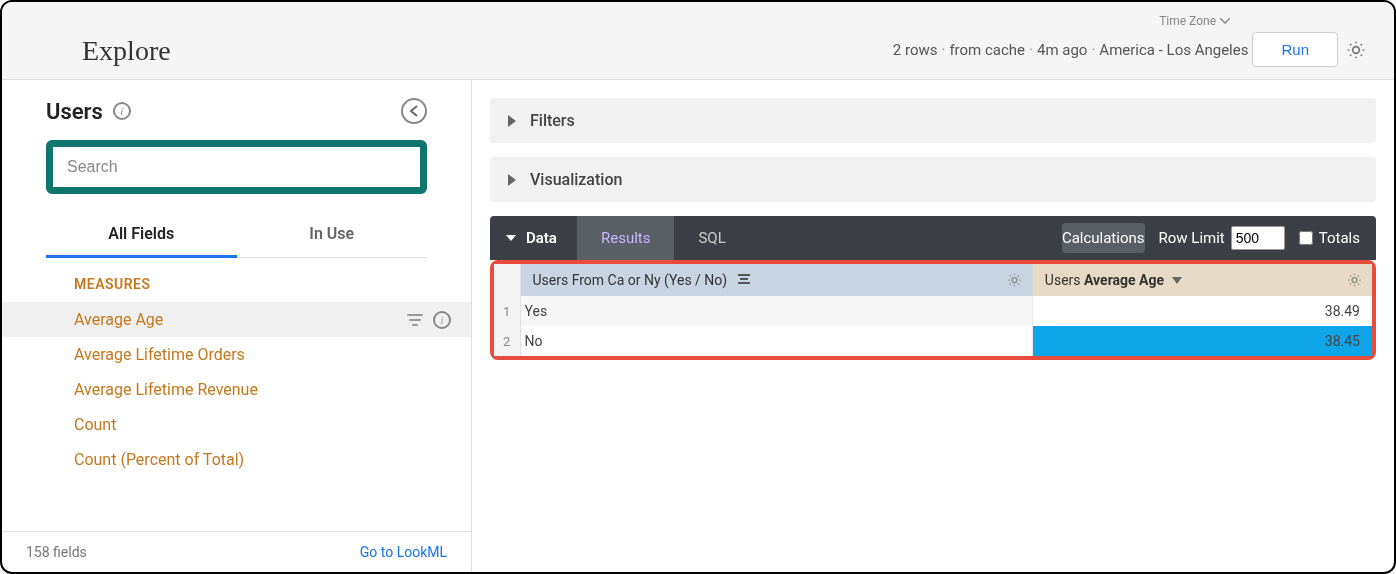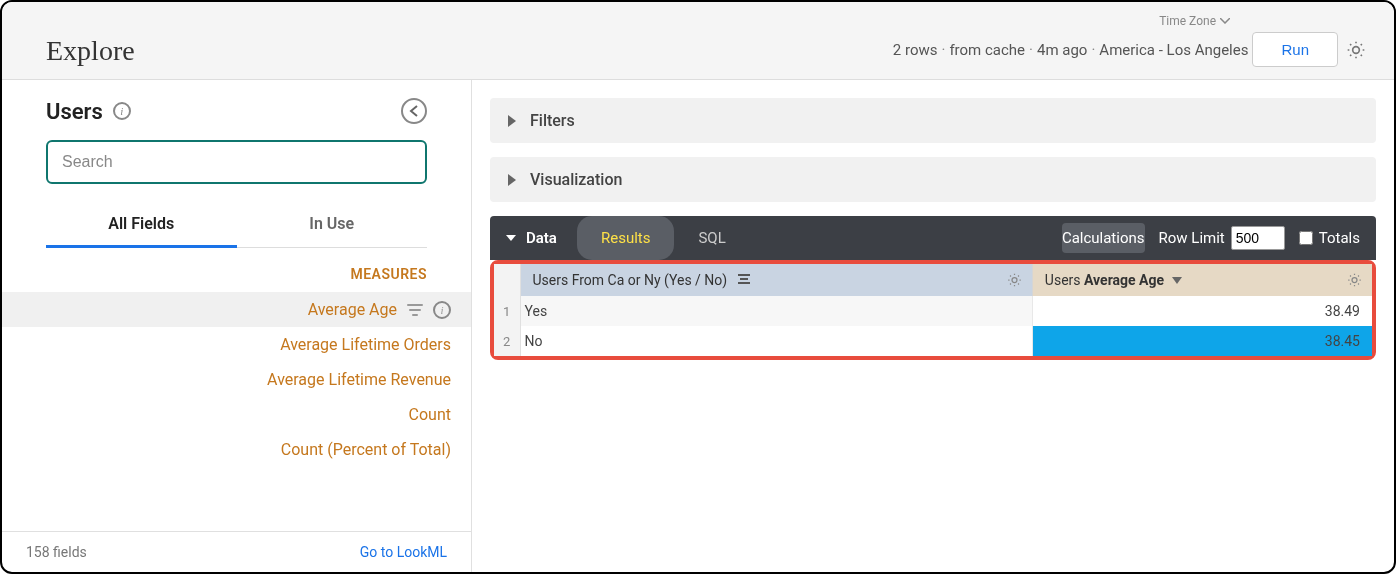--- a/index.html
+++ b/index.html
@@ -1,67 +1,67 @@
 <!DOCTYPE html>
 <html><head>
   <meta charset="utf-8">
   <style>
     * { margin: 0; padding: 0; box-sizing: border-box; }
     body { font-family: -apple-system, BlinkMacSystemFont, 'Segoe UI', Roboto, Helvetica, Arial, sans-serif; background: #fff; color: #333; }
     .app { width: 1396px; height: 574px; border: 2px solid #000; border-radius: 12px; overflow: hidden; background: #fff; display: flex; flex-direction: column; }
 
     
     .header { background: #f5f5f5; border-bottom: 1px solid #ddd; padding: 12px 24px 12px 44px; display: flex; align-items: flex-end; }
-    .explore-title { font-size: 28px; font-weight: 400; color: #333; font-family: Georgia, 'Times New Roman', serif; flex: 1; }
+    .explore-title { font-size: 28px; font-weight: 400; color: #333; font-family: Georgia, 'Times New Roman', serif; flex: 1; margin-left: 36px; }
     .header-right { display: flex; flex-direction: column; align-items: flex-end; gap: 4px; }
     .timezone-label { font-size: 12px; color: #888; display: flex; align-items: center; gap: 4px; margin-right: 140px; }
     .header-status-row { display: flex; align-items: center; gap: 4px; }
     .status-text { font-size: 15px; color: #555; }
     .status-dot { color: #888; font-size: 15px; }
     .run-button { background: #fff; border: 1px solid #ccc; color: #1a73e8; font-size: 15px; padding: 8px 28px; border-radius: 4px; cursor: pointer; }
     .gear-btn { background: none; border: none; cursor: pointer; padding: 4px; color: #777; }
 
     
     .body { flex: 1; display: flex; min-height: 0; }
 
     
     .sidebar { width: 470px; border-right: 1px solid #e0e0e0; display: flex; flex-direction: column; }
     .sidebar-header { padding: 18px 44px 0 44px; }
     .users-row { display: flex; align-items: center; justify-content: space-between; margin-bottom: 16px; }
     .users-title { font-size: 22px; font-weight: 600; color: #222; display: flex; align-items: center; gap: 10px; }
     .info-circle { width: 18px; height: 18px; border: 2px solid #888; border-radius: 50%; display: inline-flex; align-items: center; justify-content: center; font-size: 11px; color: #888; font-style: italic; font-family: serif; font-weight: normal; }
     .collapse-btn { width: 26px; height: 26px; border: 2px solid #888; border-radius: 50%; display: flex; align-items: center; justify-content: center; cursor: pointer; }
-    .search-input { width: 100%; border: 2px solid #0f766e; border-radius: 6px; padding: 11px 14px; font-size: 16px; color: #333; }
+    .search-input { width: 100%; border: 7px solid #0f766e; border-radius: 6px; padding: 11px 14px; font-size: 16px; color: #333; }
     .search-input::placeholder { color: #888; }
 
     .tabs { display: flex; margin-top: 18px; }
     .tab { flex: 1; text-align: center; padding: 12px 0; font-size: 16px; font-weight: 600; color: #666; cursor: pointer; border-bottom: 1px solid #ddd; }
     .tab.active { color: #222; border-bottom: 3px solid #1a73e8; }
 
-    .fields-list { flex: 1; padding: 18px 0 0 0; overflow-y: auto; text-align: right; }
+    .fields-list { flex: 1; padding: 18px 0 0 0; overflow-y: auto; }
     .section-label { color: #c5781e; font-size: 14px; font-weight: 600; letter-spacing: 0.5px; padding: 0 44px 10px 72px; }
     .field-item { display: flex; align-items: center; padding: 8px 20px 8px 72px; font-size: 16px; color: #c5781e; cursor: pointer; }
     .field-item.selected { background: #f0f0f0; }
     .field-item-label { flex: 1; }
     .field-action { color: #999; margin-left: 10px; }
 
     .sidebar-footer { border-top: 1px solid #e0e0e0; padding: 12px 24px; display: flex; justify-content: space-between; font-size: 14px; }
     .fields-count { color: #777; }
     .go-lookml { color: #1a73e8; cursor: pointer; }
 
     
     .main { flex: 1; padding: 18px 18px 0 18px; display: flex; flex-direction: column; gap: 14px; }
     .section-bar { background: #f1f1f1; border-radius: 4px; padding: 13px 18px; display: flex; align-items: center; gap: 14px; font-size: 16px; font-weight: 500; color: #444; cursor: pointer; }
     .caret-right { width: 0; height: 0; border-top: 6px solid transparent; border-bottom: 6px solid transparent; border-left: 8px solid #666; }
     .caret-down-sm { width: 0; height: 0; border-left: 5px solid transparent; border-right: 5px solid transparent; border-top: 6px solid #fff; }
 
     .data-bar { background: #3c3f45; border-radius: 4px 4px 0 0; display: flex; align-items: center; padding: 0 16px; height: 44px; color: #fff; font-size: 15px; gap: 0; }
     .data-label { font-weight: 600; display: flex; align-items: center; gap: 10px; padding-right: 20px; }
     .data-tab { padding: 0 24px; height: 44px; display: flex; align-items: center; color: #ccc; cursor: pointer; }
-    .data-tab.active-tab { background: #5a5e65; color: #fde047; border-radius: 15px; }
+    .data-tab.active-tab { background: #5a5e65; color: #c4b5fd; }
     .spacer { flex: 1; }
     .calc-btn { background: #5a5e65; color: #fff; padding: 6px 0; border-radius: 4px; font-size: 15px; cursor: pointer; }
     .row-limit-label { color: #fff; font-size: 15px; margin-left: 14px; margin-right: 6px; }
     .row-limit-input { width: 54px; padding: 3px 4px; font-size: 14px; border: 1px solid #999; border-radius: 2px; }
     .totals-label { color: #fff; font-size: 15px; display: flex; align-items: center; gap: 6px; margin-left: 14px; }
     .totals-check { width: 14px; height: 14px; }
 
     
     .data-table-wrapper { border: 4px solid #e84c3d; border-radius: 8px; }
     .data-table { width: 100%; border-collapse: collapse; }

